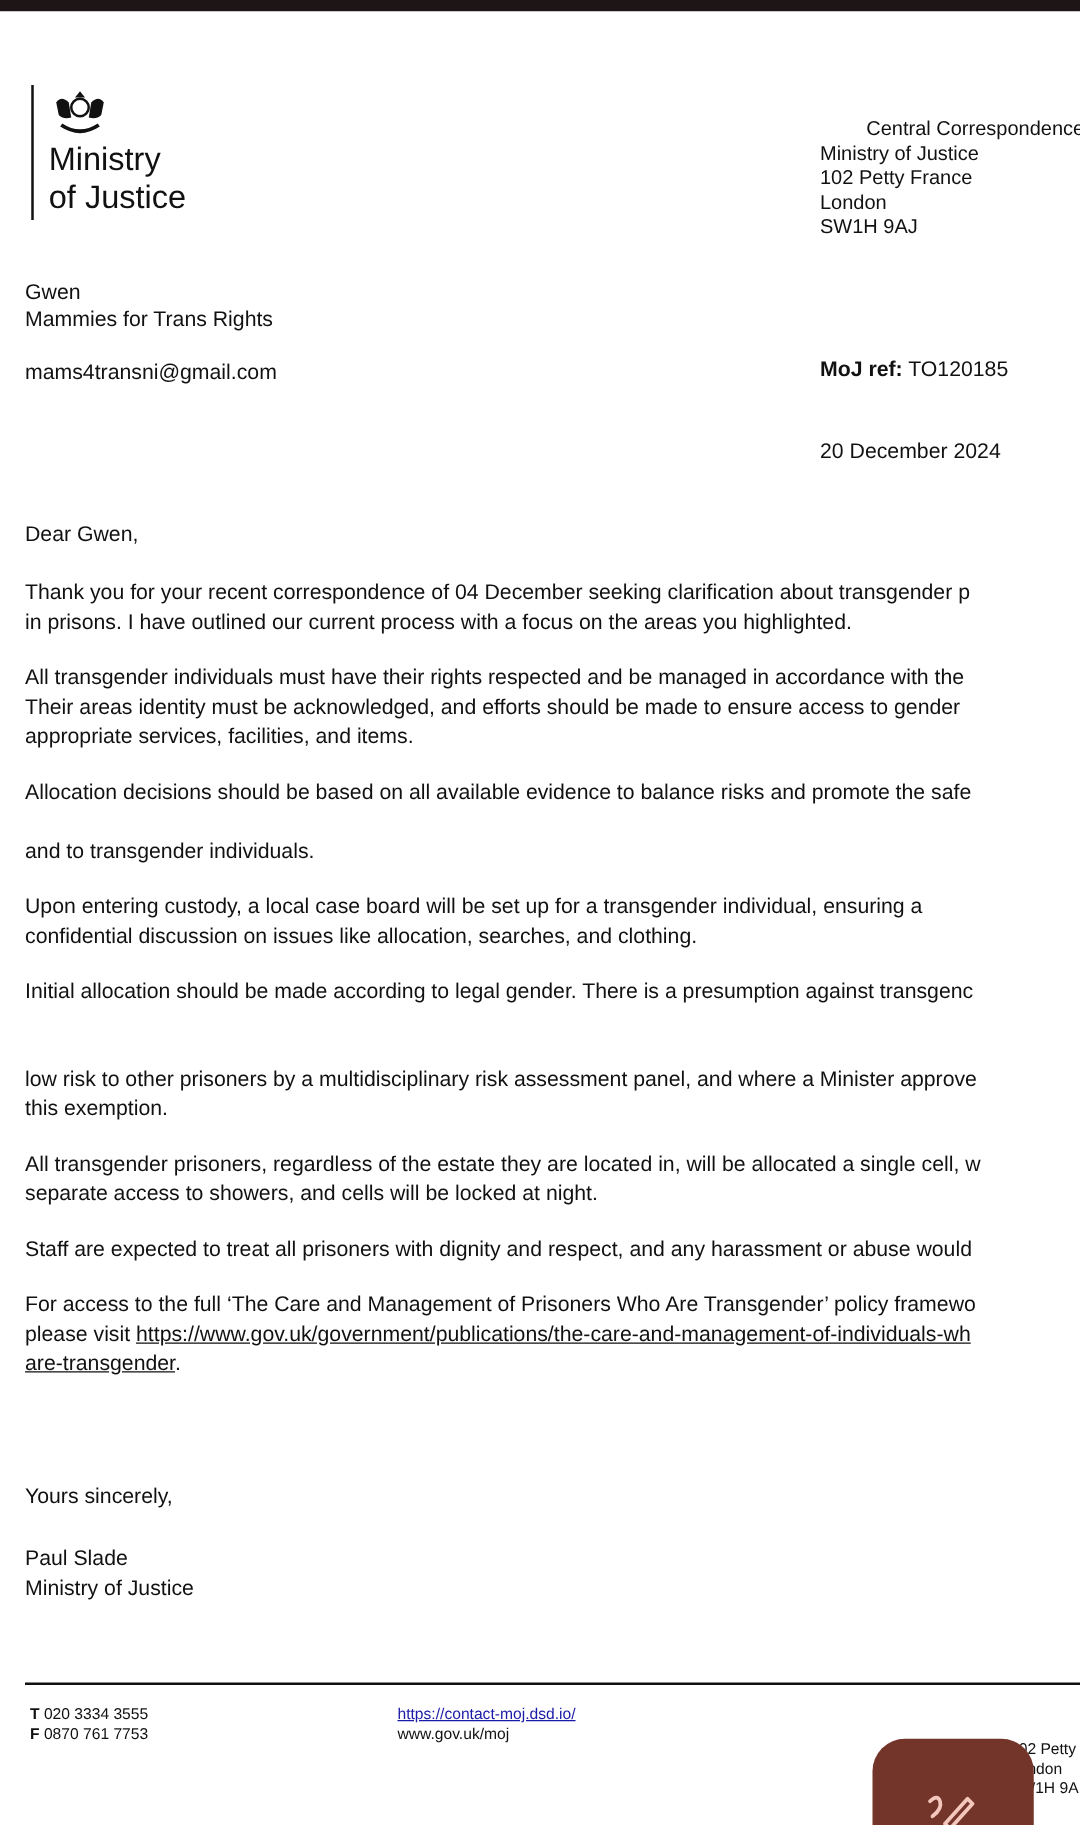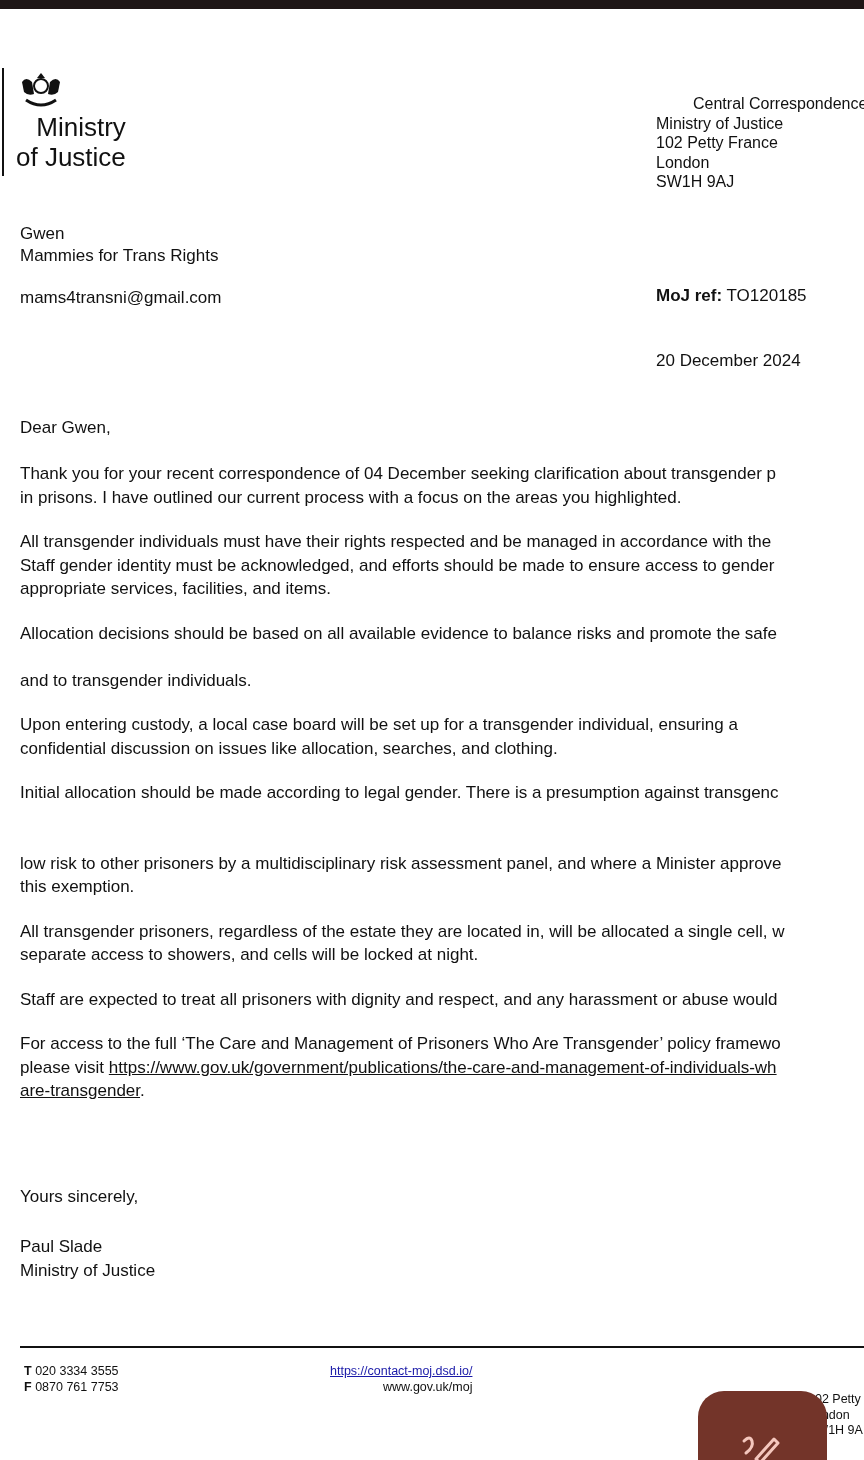--- a/index.html
+++ b/index.html
@@ -2,39 +2,39 @@
 <html><head>
 <meta charset="utf-8">
 <style>
   html, body { margin:0; padding:0; }
   body {
     width:864px; height:1460px; overflow:hidden; position:relative;
     background:#ffffff; color:#111;
     font-family:"Liberation Sans", sans-serif;
   }
   .topbar { position:absolute; left:0; top:0; width:864px; height:9px; background:#1e1616; }
-  .logo { position:absolute; left:2px; top:68px; height:108px; border-left:2px solid #111; padding-left:12px;text-align:right; }
+  .logo { position:absolute; left:25px; top:68px; height:108px; border-left:2px solid #111; padding-left:12px; }
   .crest { width:50px; height:42px; display:block; margin-left:0px; }
   .logo-text { font-size:26px; line-height:30px; color:#111; margin-top:2px; }
   .addr { position:absolute; left:656px; top:94px; font-size:16px; line-height:19.5px; white-space:nowrap; }
   .addr .bold { font-weight:normal;margin-left:37px; }
   .recipient { position:absolute; left:20px; top:223px; font-size:17px; line-height:22px; }
   .email { position:absolute; left:20px; top:288px; font-size:17px; }
   .ref { position:absolute; left:656px; top:286px; font-size:17px; white-space:nowrap; }
   .ref b { font-weight:bold; }
   .date { position:absolute; left:656px; top:351px; font-size:17px; }
   .salutation { position:absolute; left:20px; top:418px; font-size:17px; }
   .body { position:absolute; left:20px; top:462px; width:900px; font-size:17px; line-height:23.5px; }
   .body p { margin:0 0 21px 0; white-space:nowrap; }
   .body a { color:#111; text-decoration:underline; }
   .closing { position:absolute; left:20px; top:1187px; font-size:17px; }
   .sig { position:absolute; left:20px; top:1235px; font-size:17px; line-height:24px; }
   .rule { position:absolute; left:20px; top:1346px; width:844px; height:2px; background:#111; }
   .foot { position:absolute; top:1364px; font-size:12.5px; line-height:15.5px; white-space:nowrap; }
-  .foot.c1 { left:24px; } .foot.c2 { left:330px;text-align:right; } .foot.c3 { left:808px;margin-top:28px; }
+  .foot.c1 { left:24px; } .foot.c2 { left:318px; } .foot.c3 { left:808px;margin-top:28px; }
   .foot a { color:#1a1aa8; text-decoration:underline; }
   .fab { position:absolute; left:698px; top:1391px; width:129px; height:100px; background:#733429; border-radius:26px; }
   .fab svg { position:absolute; left:42px; top:42px; }
 </style>
 </head>
 <body>
 
 <div class="topbar"></div>
 
 <div class="logo">
@@ -73,21 +73,21 @@
 
 <div class="salutation">Dear Gwen,</div>
 
 <div class="body">
   <p>
     <span>Thank you for your recent correspondence of 04 December seeking clarification about transgender p</span><br>
     <span>in prisons. I have outlined our current process with a focus on the areas you highlighted.</span>
   </p>
   <p>
     <span>All transgender individuals must have their rights respected and be managed in accordance with the</span><br>
-    <span>Staff gender identity must be acknowledged, and efforts should be made to ensure access to gender</span><br>
+    <span>Their areas identity must be acknowledged, and efforts should be made to ensure access to gender</span><br>
     <span>appropriate services, facilities, and items.</span>
   </p>
   <p>
     <span>Allocation decisions should be based on all available evidence to balance risks and promote the safe</span><br>
     <br>
     <span>and to transgender individuals.</span>
   </p>
   <p>
     <span>Upon entering custody, a local case board will be set up for a transgender individual, ensuring a</span><br>
     <span>confidential discussion on issues like allocation, searches, and clothing.</span>

